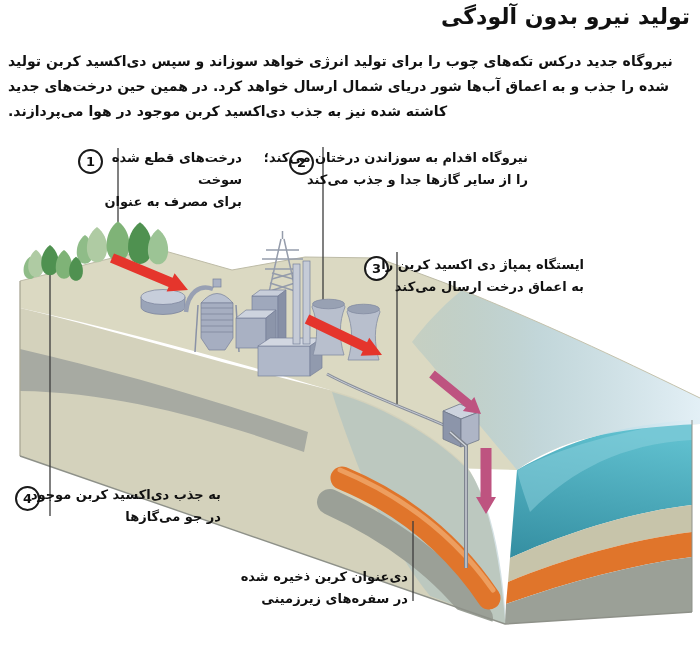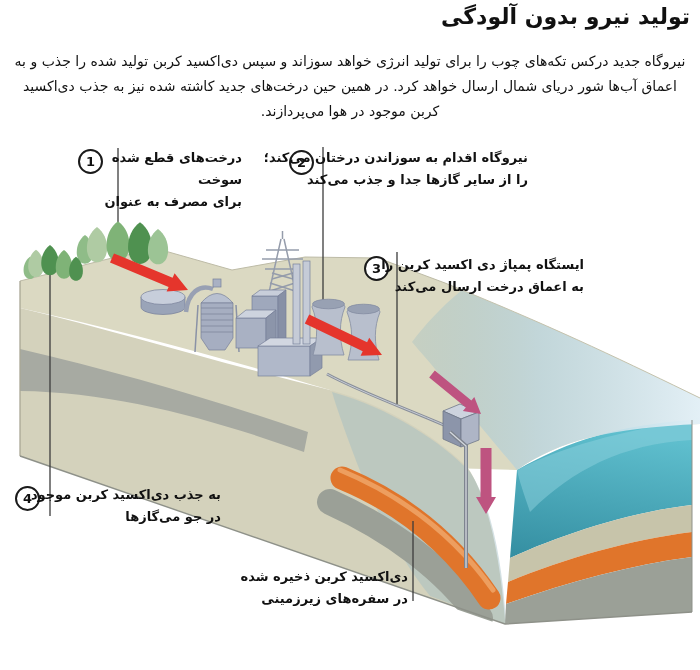--- a/index.html
+++ b/index.html
@@ -1,21 +1,21 @@
 <!DOCTYPE html>
 <html lang="fa" style="--accent_red: #E5352C; --arrow_pink: #BE5380; --co2_layer_orange: #E0752B; --co2_layer_highlight: #EFA668; --sea_teal_top: #5FBFCE; --sea_teal_bottom: #348EA1; --sea_surface_blue: #DCEAF3; --land_beige: #DBD9C2; --front_face_beige: #D4D2BC; --stratum_gray: #A7AAA2; --bedrock_gray: #9BA097; --industrial_gray: #A8B0C2; --tree_green_dark: #4F9150; --tree_green_mid: #7FB377; --tree_green_light: #AFCBA3; --text_black: #1A1A1A;"><head>
 <meta charset="utf-8">
 <style>
   html,body{margin:0;padding:0;background:#fff;}
   body{width:700px;height:670px;position:relative;overflow:hidden;
        font-family:"DejaVu Sans","Liberation Sans",sans-serif;color:#111;}
   .abs{position:absolute;}
   #title{top:4px;right:10px;font-size:22px;font-weight:bold;direction:rtl;text-align:right;}
-  #intro{top:49px;right:8px;left:8px;direction:rtl;text-align:center;
-         font-size:14px;line-height:25px;font-weight:normal;}
+  #intro{top:49px;right:8px;left:8px;direction:rtl;text-align:left;
+         font-size:14px;line-height:25px;font-weight:bold;}
   .callout{direction:rtl;text-align:right;font-size:13px;font-weight:bold;line-height:22px;}
   .callout .cl{white-space:nowrap;}
   .numcircle{width:21px;height:21px;border:2px solid #1a1a1a;border-radius:50%;
              background:#fff;display:flex;align-items:center;justify-content:center;
              font-size:13px;font-weight:bold;}
   #scene{left:0;top:0;}
 </style>
 </head>
 <body>
 
@@ -194,15 +194,15 @@
   <div class="cl">ایستگاه پمپاژ دی اکسید کربن را</div>
   <div class="cl">به اعماق درخت ارسال می‌کند</div>
 </div>
 
 <div class="abs callout" style="left:56px;top:484px;width:165px">
   <div class="cl">به جذب دی‌اکسید کربن موجود</div>
   <div class="cl">در جو می‌گازها</div>
 </div>
 
 <div class="abs callout" style="left:238px;top:566px;width:170px">
-  <div class="cl">دی‌اکسید کربن ذخیره شده</div>
+  <div class="cl">دی‌عنوان کربن ذخیره شده</div>
   <div class="cl">در سفره‌های زیرزمینی</div>
 </div>
 
 </body></html>

